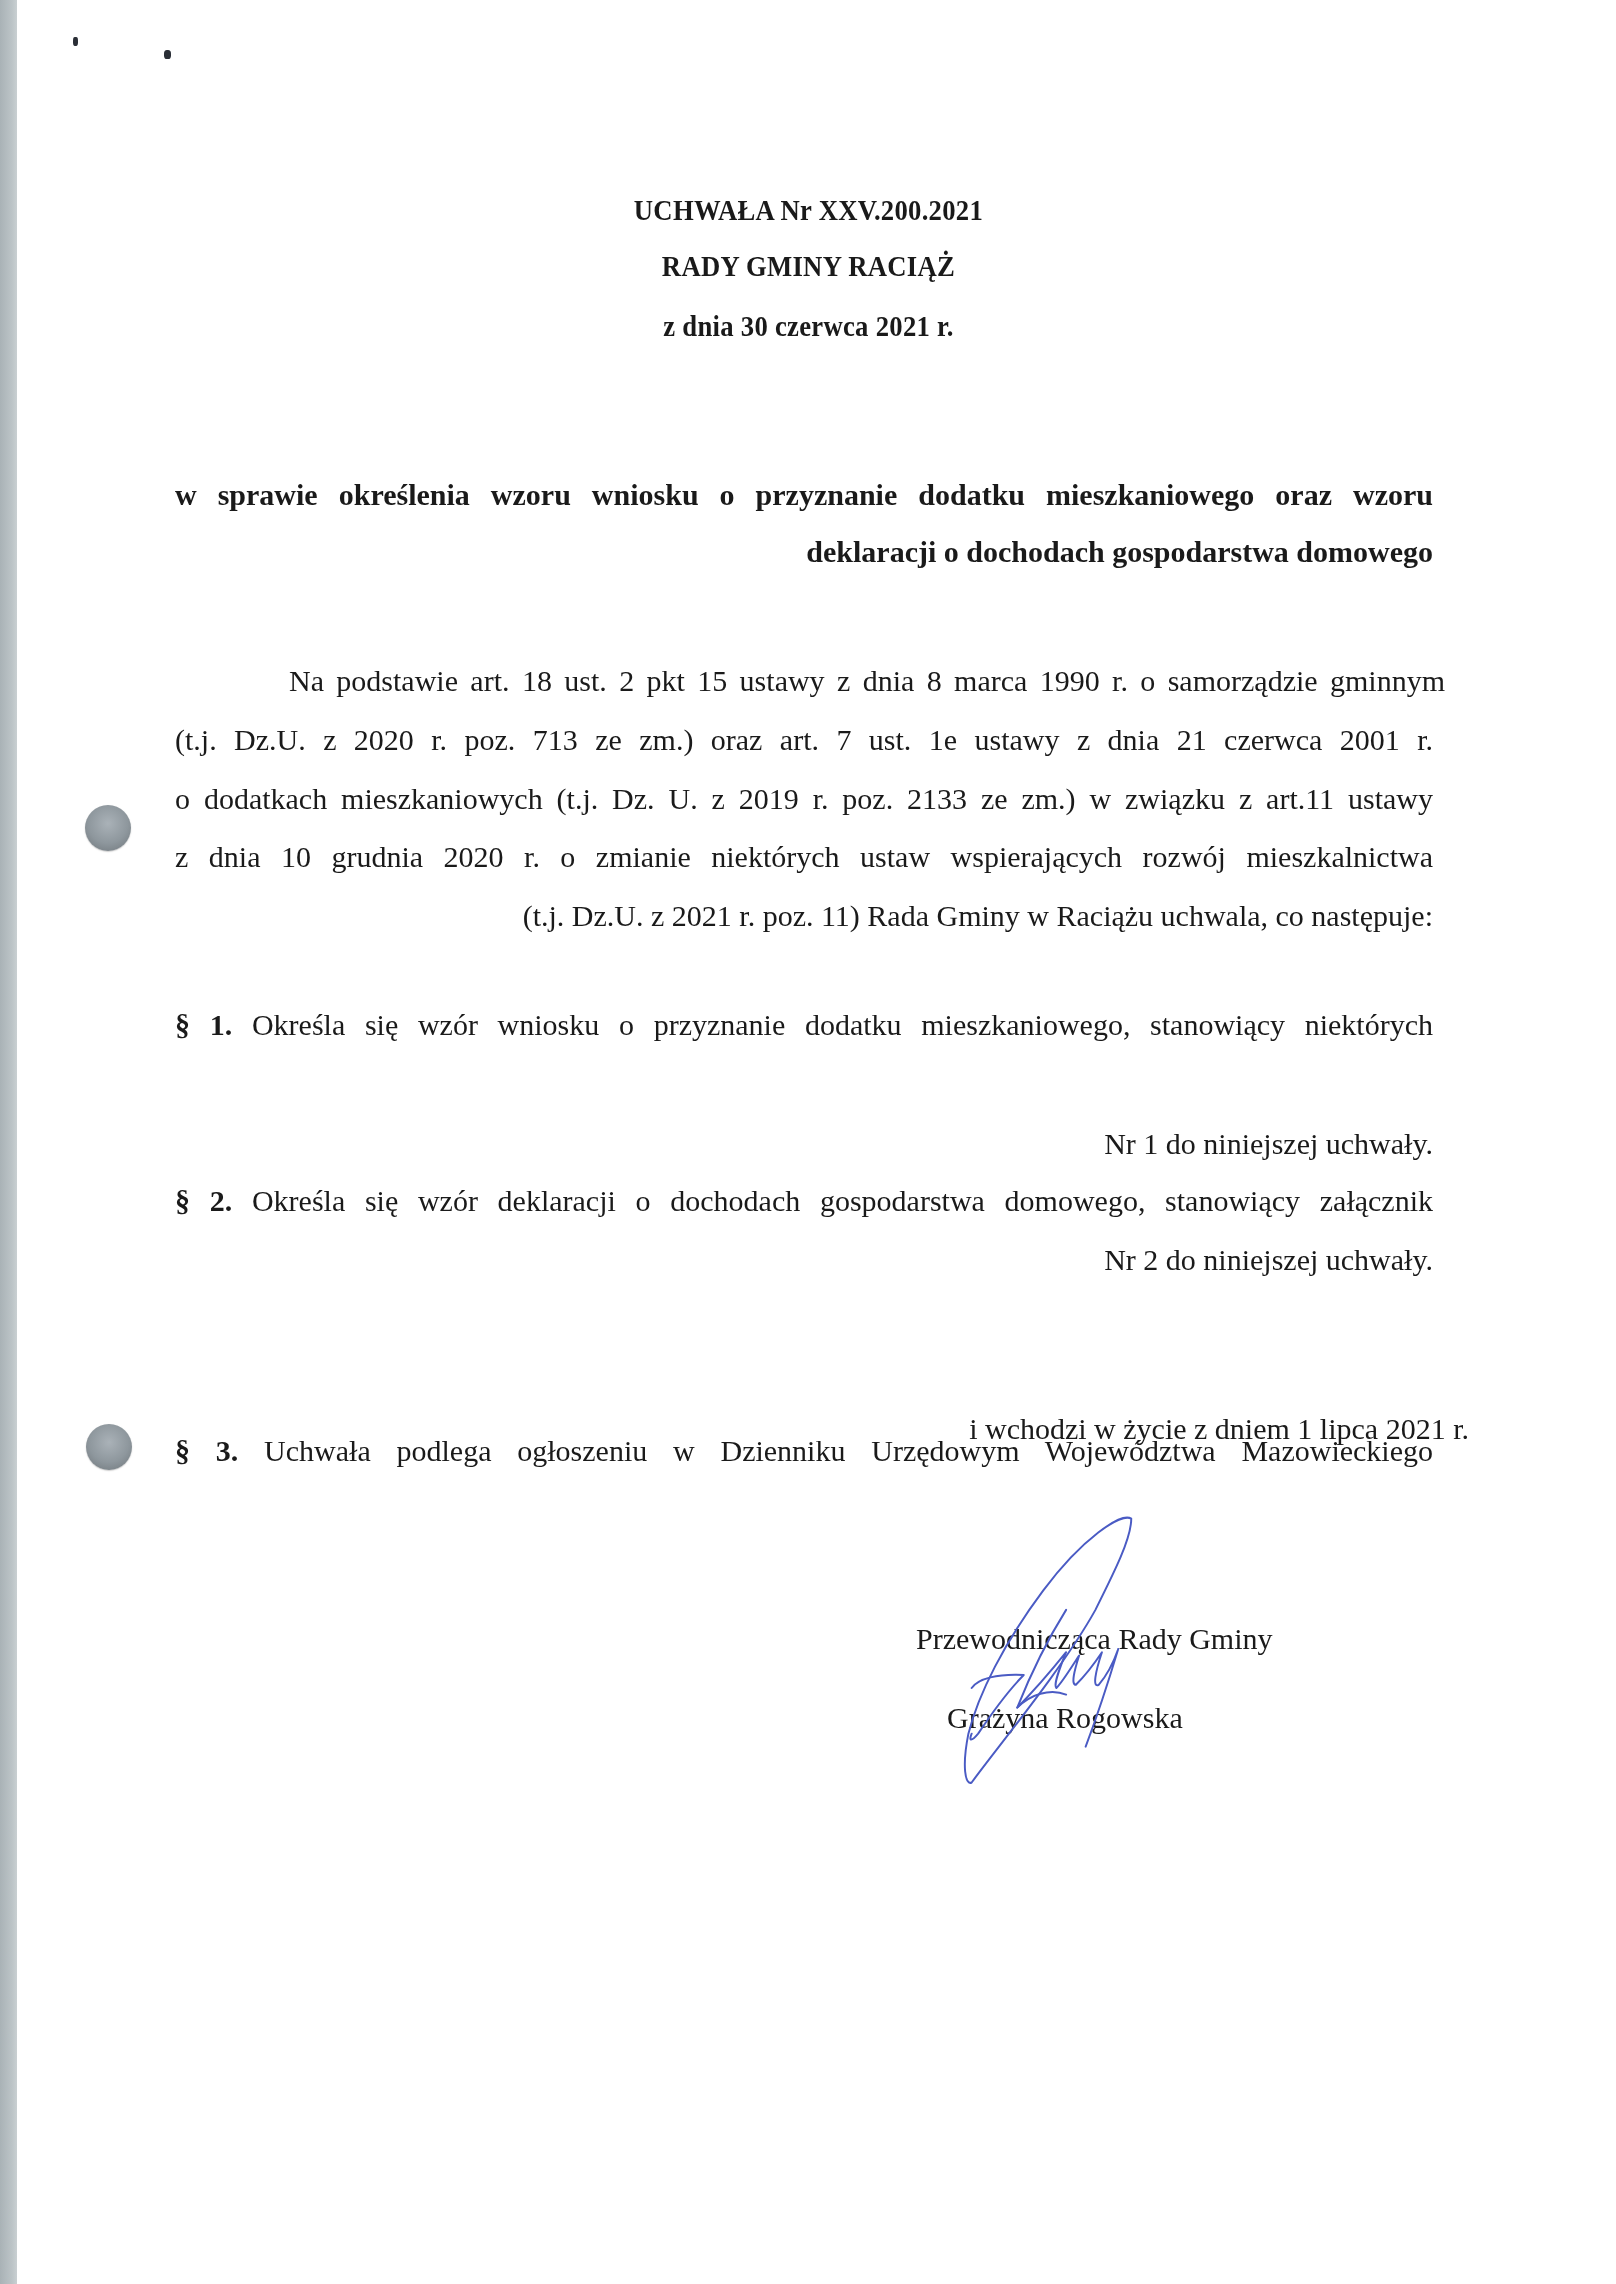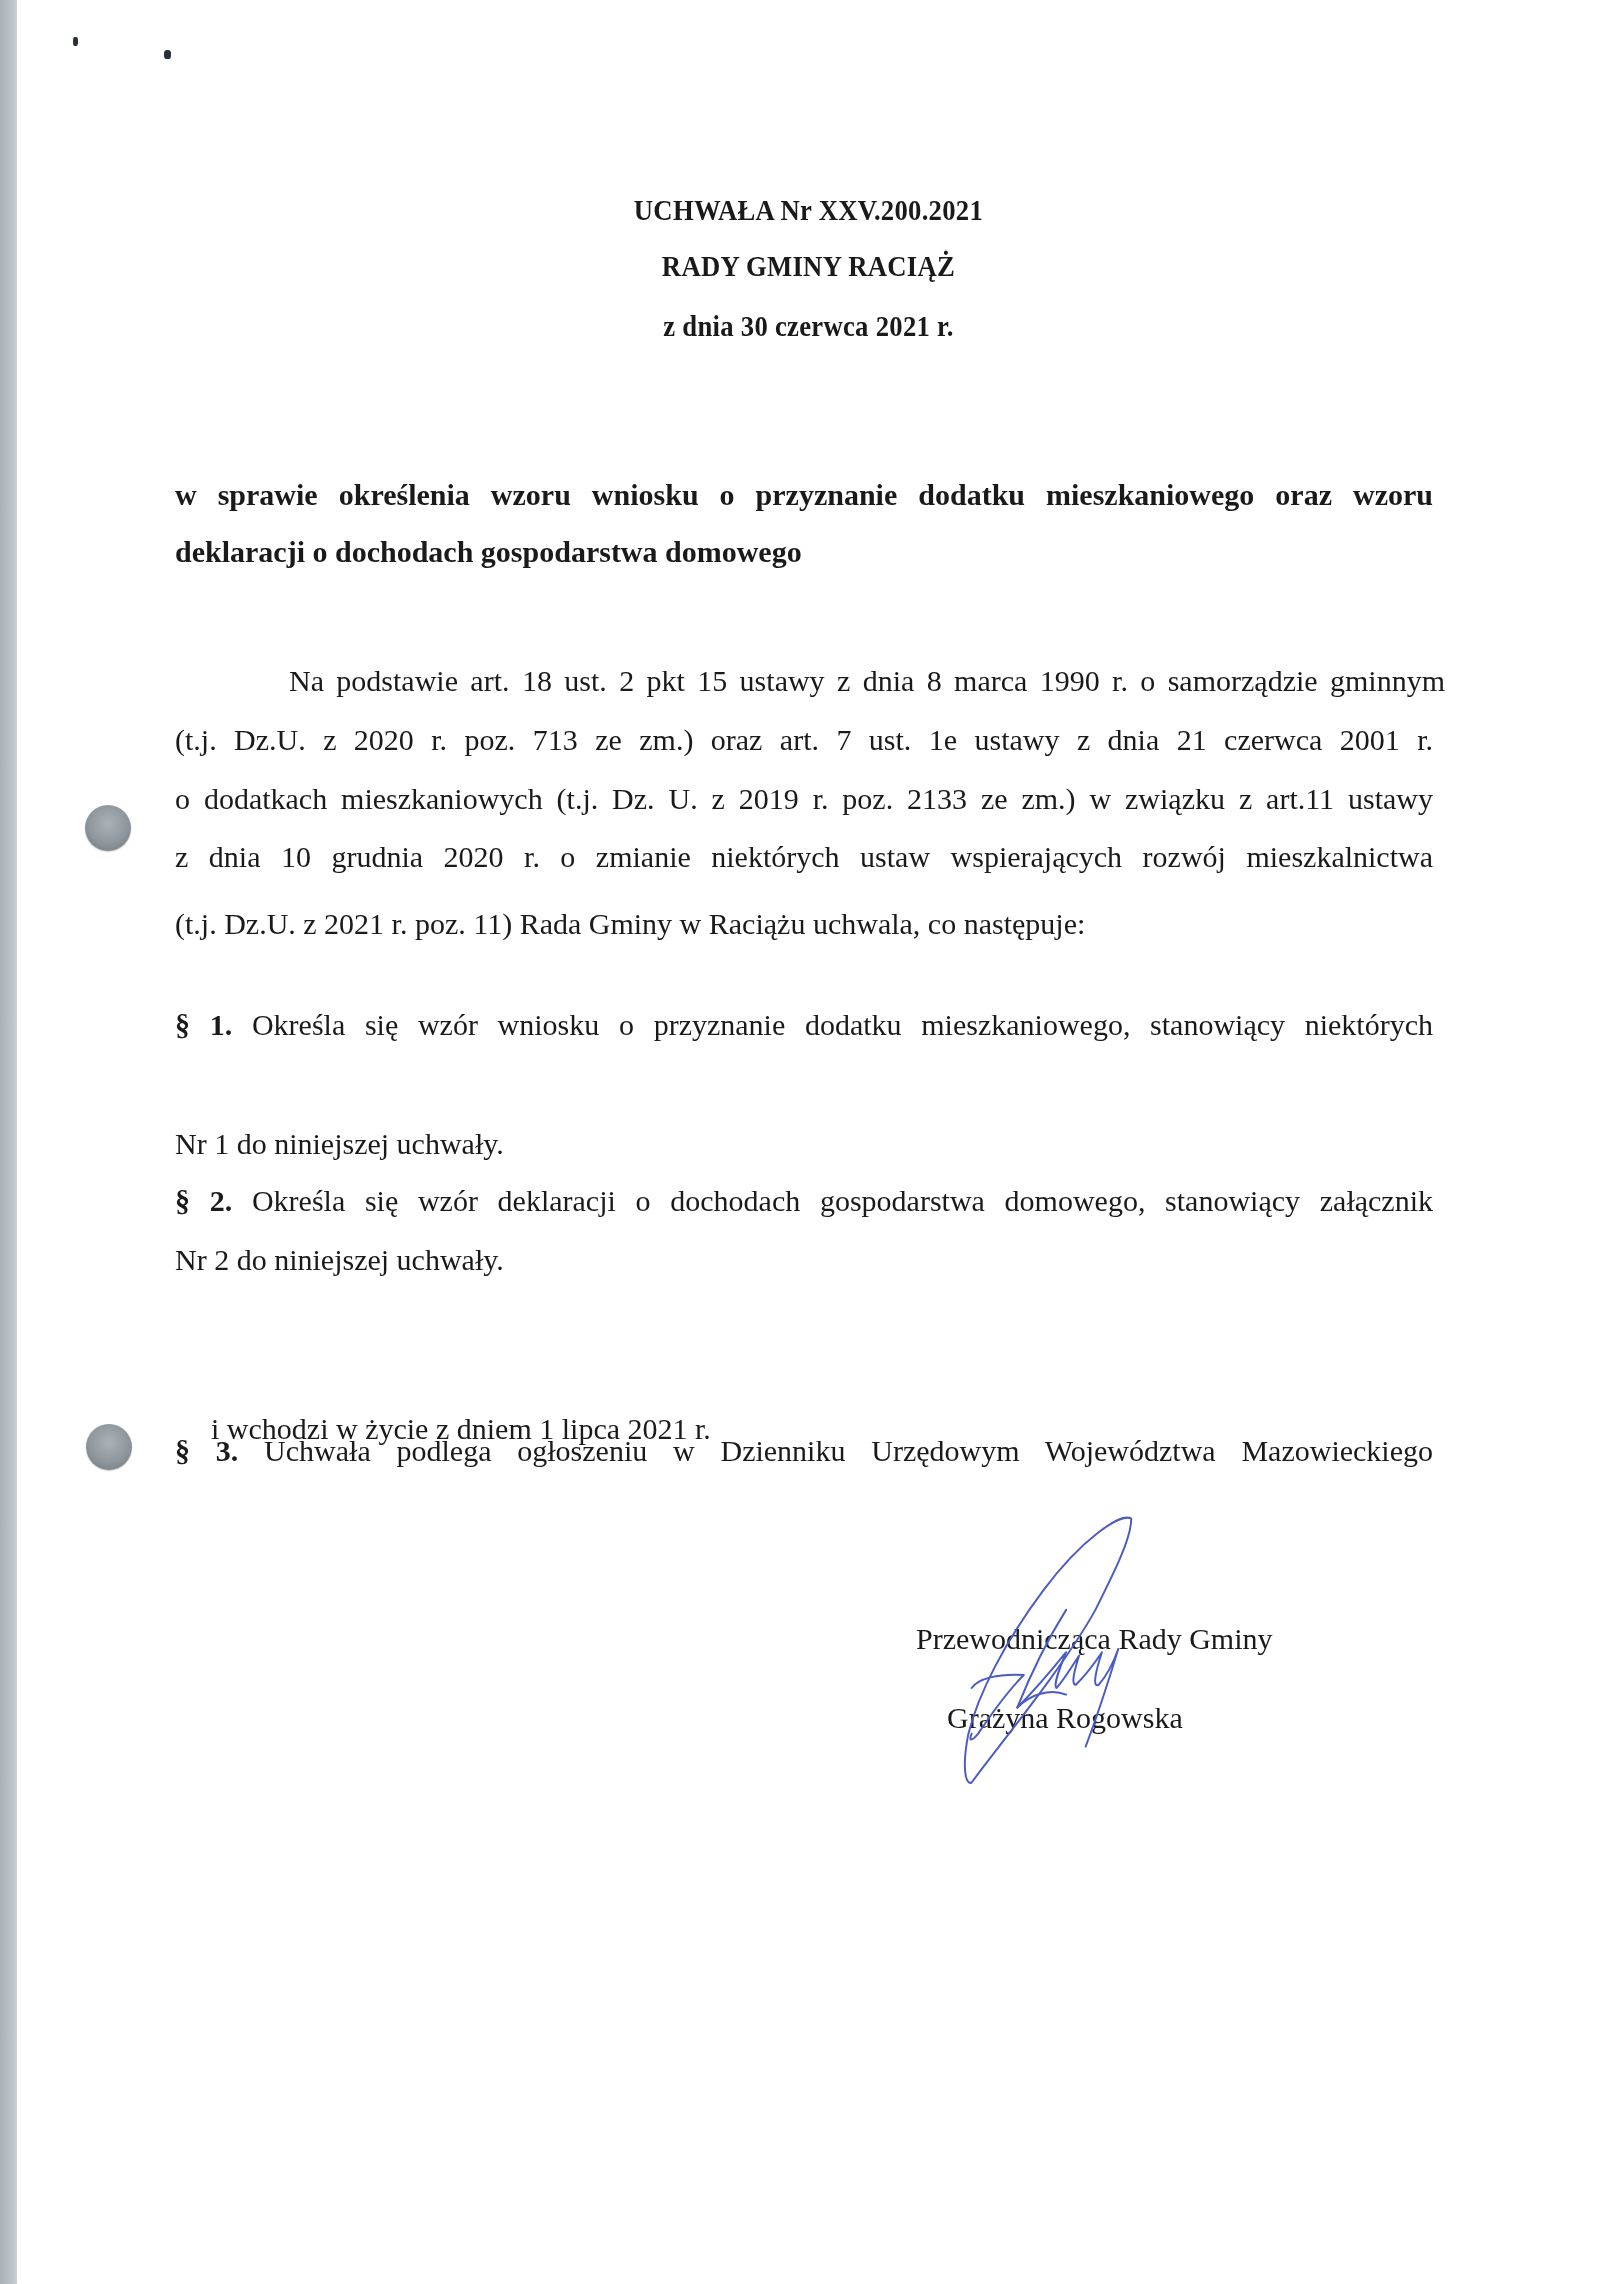--- a/index.html
+++ b/index.html
@@ -20,21 +20,21 @@
   }
   .speck { position: absolute; background: #2a2e36; border-radius: 40%; }
 
   .title {
     position: absolute; left: 0; width: 1617px; text-align: center;
     font-weight: bold; font-size: 29px; letter-spacing: 0.3px;
     transform: scaleX(0.92); transform-origin: 808px 0;
   }
   .line {
     position: absolute; left: 175px; width: 1258px; font-size: 30px;
-    white-space: nowrap; line-height: 1;
+    white-space: nowrap; line-height: 1; text-align: right;
   }
   .justify { text-align: justify; text-align-last: justify; white-space: normal; }
   .bold { font-weight: bold; margin-top: 39px; }
   .indent { left: 277px; width: 1156px; }
   .para-mark { font-weight: bold; }
 
   .sig-role { position: absolute; left: 916px; top: 1622px; font-size: 30px; white-space: nowrap; }
   .sig-name { position: absolute; left: 947px; top: 1701px; font-size: 30px; white-space: nowrap; }
   .signature { position: absolute; left: 900px; top: 1499px; width: 456px; height: 326px; pointer-events: none; }
 </style>
@@ -51,21 +51,21 @@
 <div class="title" style="top:250px;">RADY GMINY RACIĄŻ</div>
 <div class="title" style="top:310px;">z dnia 30 czerwca 2021 r.</div>
 
 <div class="line justify bold" style="top:441px;">w sprawie określenia wzoru wniosku o przyznanie dodatku mieszkaniowego oraz wzoru</div>
 <div class="line bold" style="top:498px;">deklaracji o dochodach gospodarstwa domowego</div>
 
 <div class="line justify indent" style="top:666px;margin-left:12px;">Na podstawie art. 18 ust. 2 pkt 15 ustawy z dnia 8 marca 1990 r. o samorządzie gminnym</div>
 <div class="line justify" style="top:725px;">(t.j. Dz.U. z 2020 r. poz. 713 ze zm.) oraz art. 7 ust. 1e ustawy z dnia 21 czerwca 2001 r.</div>
 <div class="line justify" style="top:784px;">o dodatkach mieszkaniowych (t.j. Dz. U. z 2019 r. poz. 2133 ze zm.) w związku z art.11 ustawy</div>
 <div class="line justify" style="top:842px;">z dnia 10 grudnia 2020 r. o zmianie niektórych ustaw wspierających rozwój mieszkalnictwa</div>
-<div class="line" style="top:901px;margin-top:8px;">(t.j. Dz.U. z 2021 r. poz. 11) Rada Gminy w Raciążu uchwala,  co następuje:</div>
+<div class="line" style="top:901px;">(t.j. Dz.U. z 2021 r. poz. 11) Rada Gminy w Raciążu uchwala,  co następuje:</div>
 
 <div class="line justify" style="top:1010px;">
   <span class="para-mark">§ 1.</span>
   <span>Określa się wzór wniosku o przyznanie dodatku mieszkaniowego, stanowiący niektórych</span>
 </div>
 <div class="line" style="top:1129px;">Nr 1 do niniejszej uchwały.</div>
 
 <div class="line justify" style="top:1186px;">
   <span class="para-mark">§ 2.</span>
   <span>Określa się wzór deklaracji o dochodach gospodarstwa domowego, stanowiący załącznik</span>

